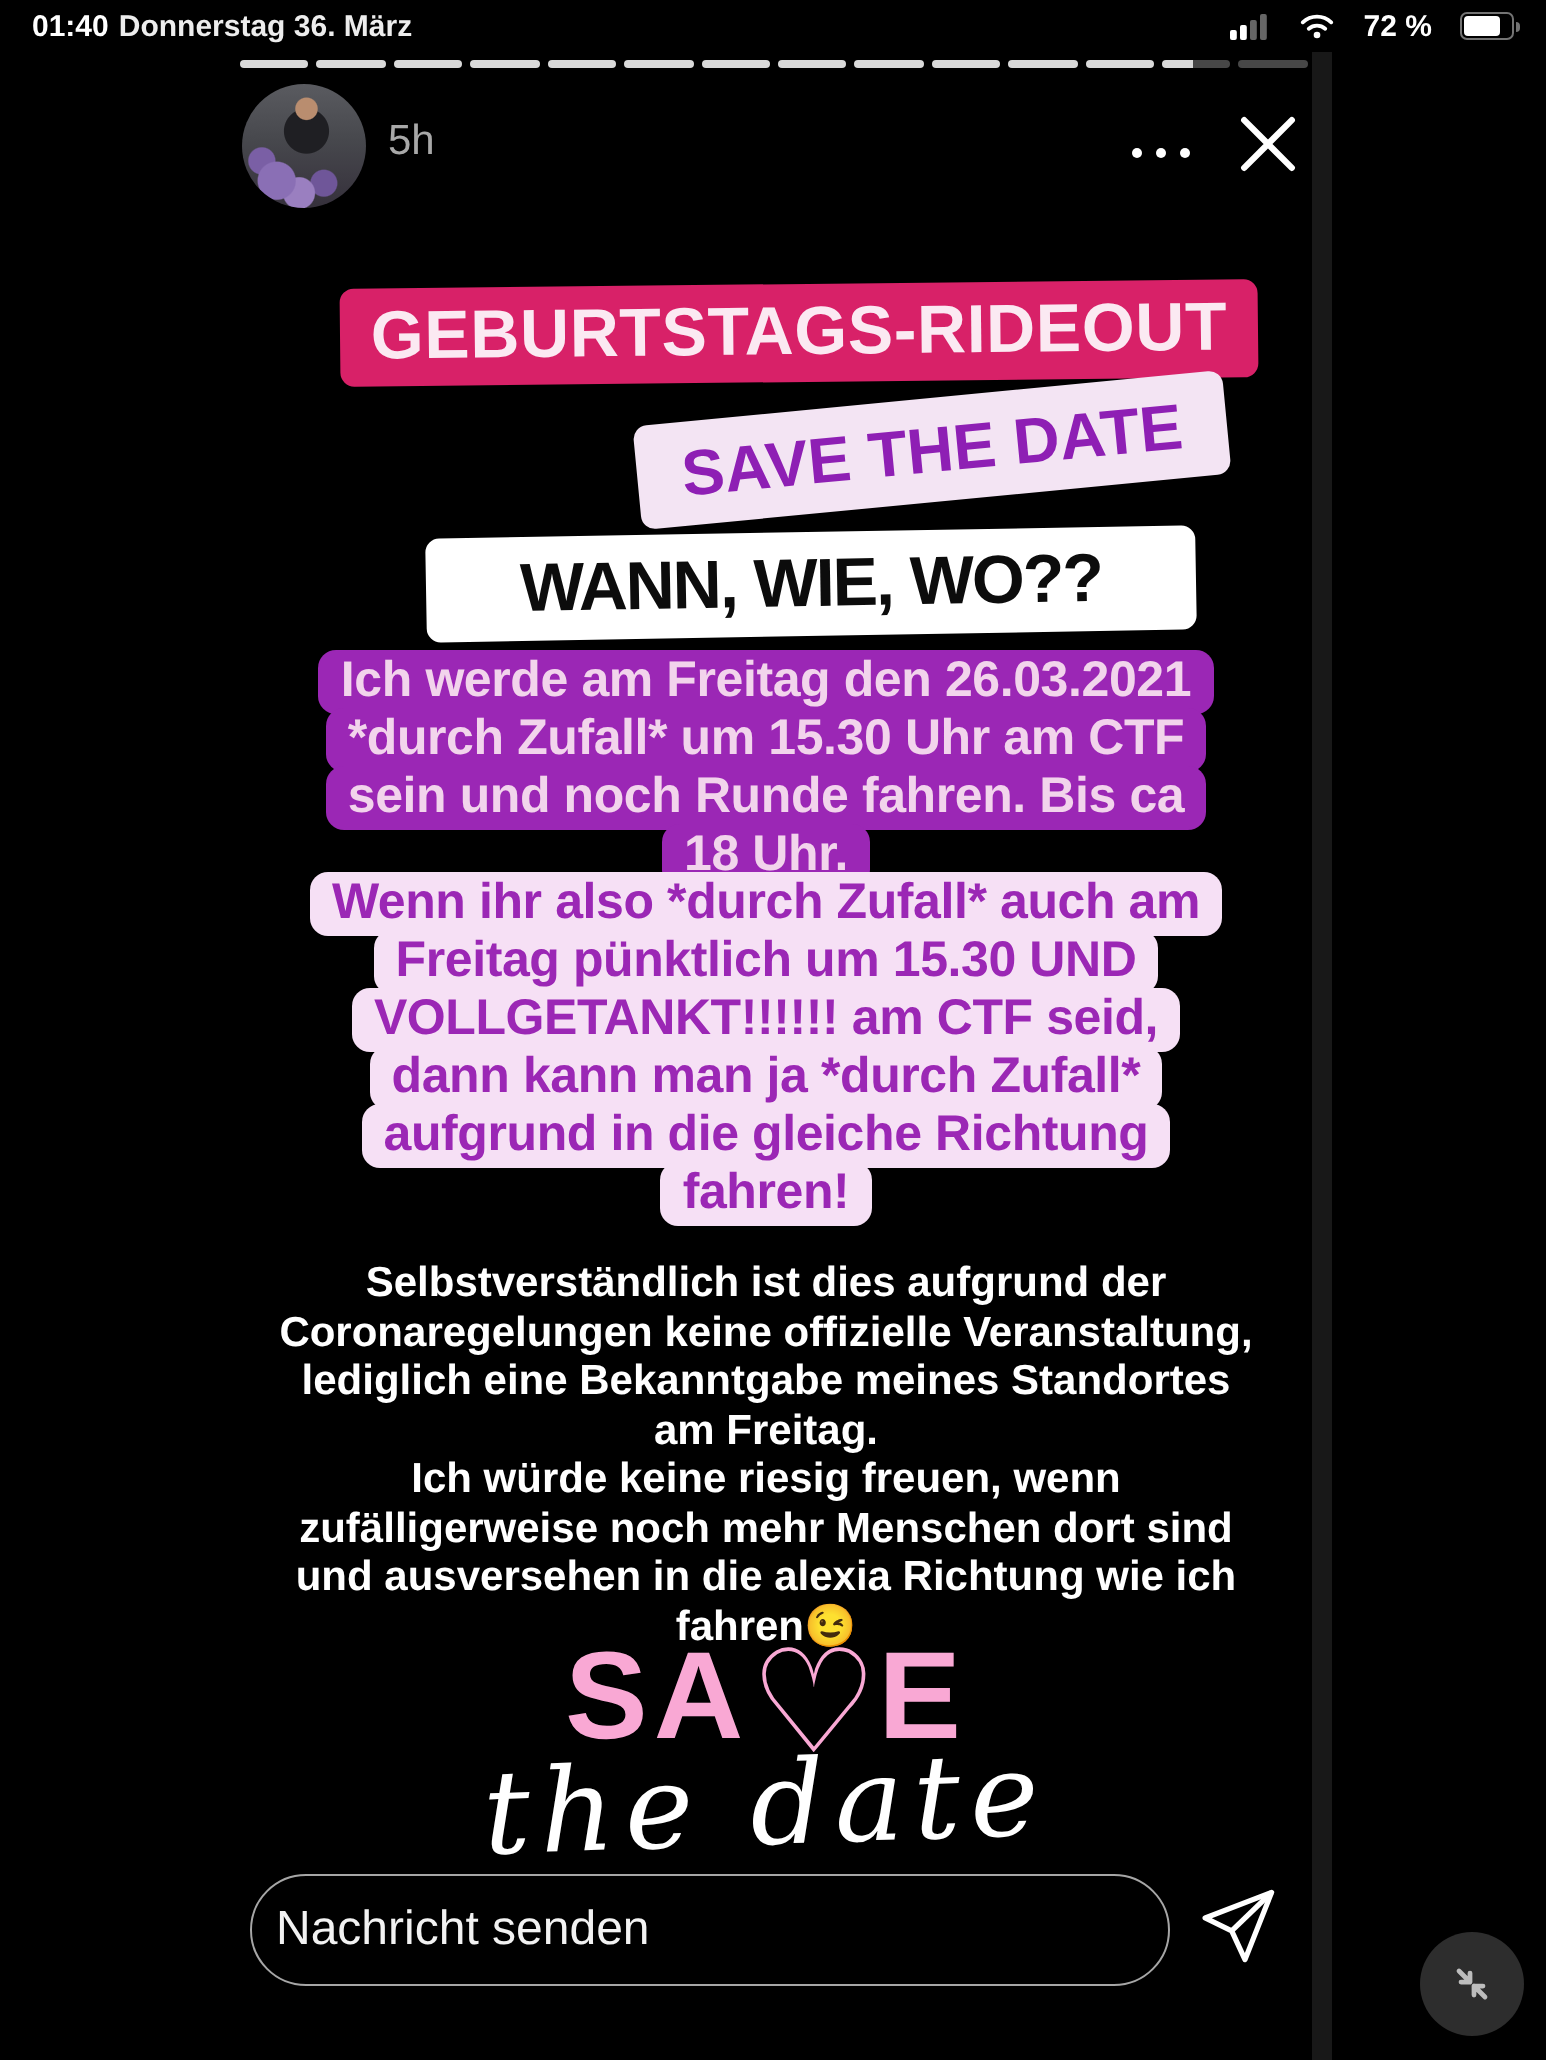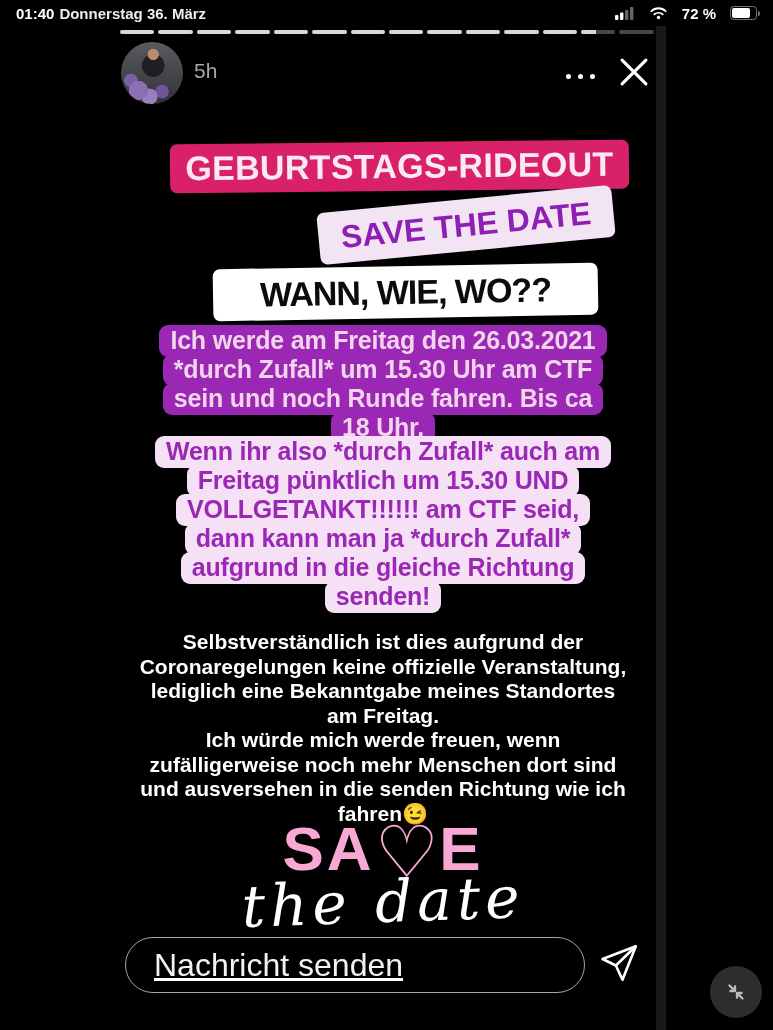--- a/index.html
+++ b/index.html
@@ -73,21 +73,21 @@
   .save-logo .heart{font-size:72px;font-weight:400;vertical-align:-7px;letter-spacing:0;}
   .save-script{position:absolute;left:0;top:846px;width:546px;text-align:center;color:#fff;
     font-family:"DejaVu Serif",serif;font-style:italic;font-size:58px;line-height:60px;
     letter-spacing:5px;transform:rotate(-2deg);}
 
   
   .composer{position:absolute;left:15px;top:911px;width:460px;height:56px;
     border:1.5px solid rgba(255,255,255,.65);border-radius:29px;background:transparent;
     box-sizing:border-box;display:flex;align-items:center;}
   .composer input{background:transparent;border:none;outline:none;color:#fff;
-    font-family:"Liberation Sans",sans-serif;font-size:32px;padding:0 0 0 28px;width:400px;text-decoration:underline;}
+    font-family:"Liberation Sans",sans-serif;font-size:24px;padding:0 0 0 12px;width:400px;}
   .composer input::placeholder{color:#f2f2f2;opacity:1;}
   .send-btn{position:absolute;left:488px;top:916px;width:42px;height:42px;cursor:pointer;}
 
   .collapse-btn{position:absolute;left:710px;top:966px;width:52px;height:52px;border-radius:50%;
     background:#2d2d2d;display:flex;align-items:center;justify-content:center;cursor:pointer;}
 </style>
 </head>
 <body>
 
 <div class="status-bar">
@@ -160,31 +160,31 @@
       <div class="pline"><span class="chip">sein und noch Runde fahren. Bis ca</span></div>
       <div class="pline"><span class="chip">18 Uhr.</span></div>
     </div>
 
   <div class="sticker-lines pinkish-block">
       <div class="kline"><span class="chip">Wenn ihr also *durch Zufall* auch am</span></div>
       <div class="kline"><span class="chip">Freitag pünktlich um 15.30 UND</span></div>
       <div class="kline"><span class="chip">VOLLGETANKT!!!!!! am CTF seid,</span></div>
       <div class="kline"><span class="chip">dann kann man ja *durch Zufall*</span></div>
       <div class="kline"><span class="chip">aufgrund in die gleiche Richtung</span></div>
-      <div class="kline"><span class="chip">senden!</span></div>
+      <div class="kline"><span class="chip">fahren!</span></div>
     </div>
 
   <div class="disclaimer">
       <div class="dline">Selbstverständlich ist dies aufgrund der</div>
       <div class="dline">Coronaregelungen keine offizielle Veranstaltung,</div>
       <div class="dline">lediglich eine Bekanntgabe meines Standortes</div>
       <div class="dline">am Freitag.</div>
-      <div class="dline">Ich würde mich werde freuen, wenn</div>
+      <div class="dline">Ich würde keine riesig freuen, wenn</div>
       <div class="dline">zufälligerweise noch mehr Menschen dort sind</div>
-      <div class="dline">und ausversehen in die senden Richtung wie ich</div>
+      <div class="dline">und ausversehen in die alexia Richtung wie ich</div>
       <div class="dline">fahren😉</div>
     </div>
 
   <div class="save-logo">
     <span>SA</span><span class="heart">♡</span><span>E</span>
   </div>
   <div class="save-script">the date</div>
 
   <div class="composer">
     <input type="text" placeholder="Nachricht senden" style="">

